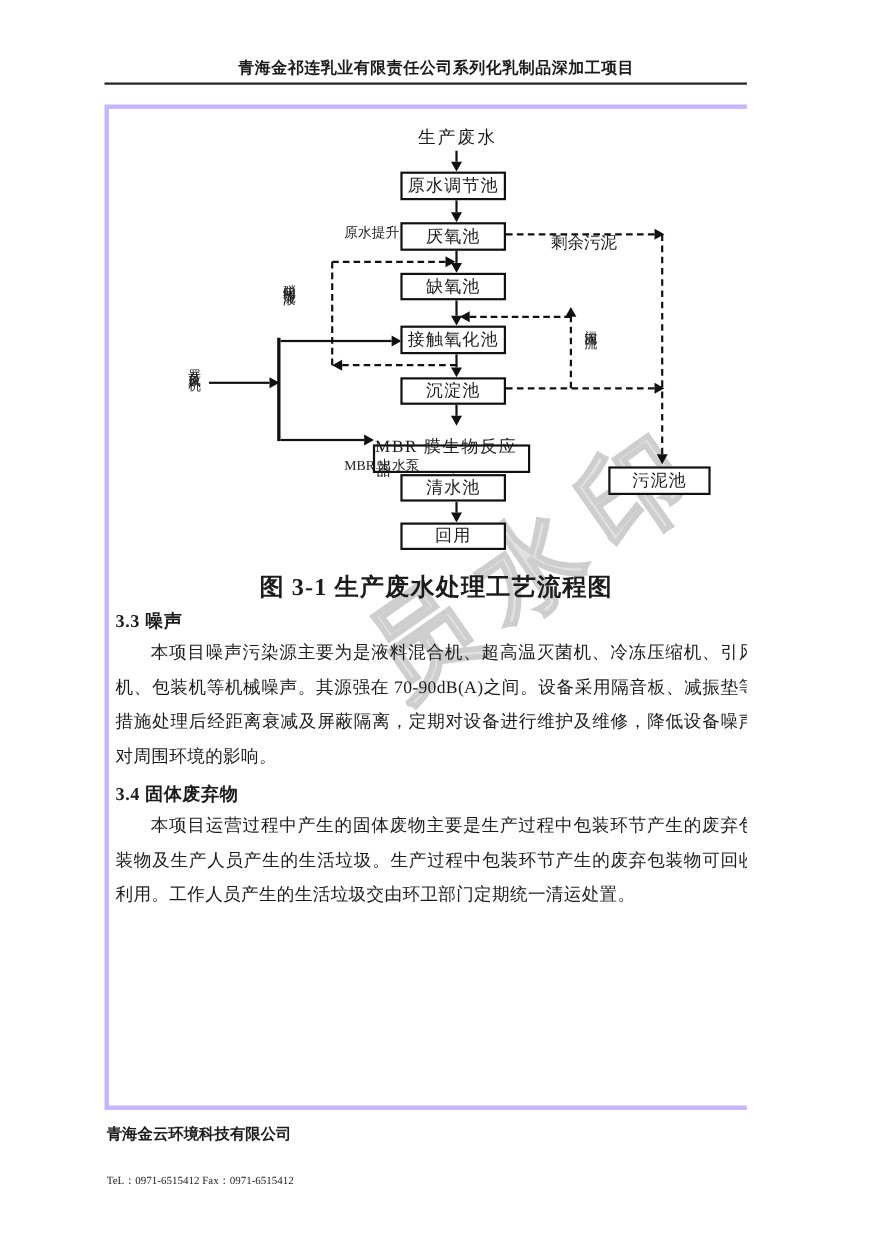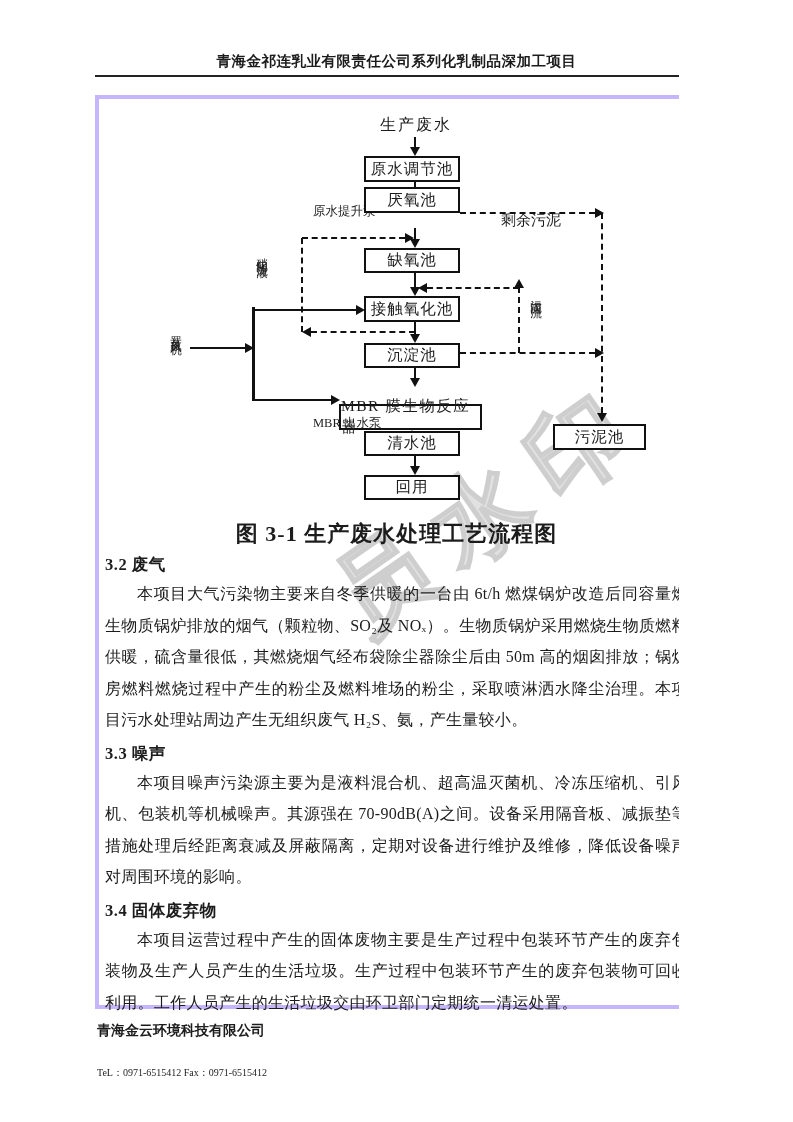--- a/index.html
+++ b/index.html
@@ -67,21 +67,21 @@
 
       <div class="vl" style="left:315px;top:38px;height:10px;"></div>
       <div class="ah d" style="left:311px;top:48px;"></div>
 
       <div class="fbox" style="left:265px;top:57px;width:96px;height:26px;">原水调节池</div>
 
       <div class="vl" style="left:315px;top:83px;height:11px;"></div>
       <div class="ah d" style="left:311px;top:94px;"></div>
       <div class="flabel" style="left:214px;top:104px;width:76px;">原水提升泵</div>
 
-      <div class="fbox" style="left:265px;top:88px;width:96px;height:26px;border-width:2px;">厌氧池</div>
+      <div class="fbox" style="left:265px;top:103px;width:96px;height:26px;border-width:2px;">厌氧池</div>
 
       <div class="vl" style="left:315px;top:129px;height:11px;"></div>
       <div class="ah d" style="left:311px;top:140px;"></div>
 
       <div class="fbox" style="left:265px;top:149px;width:96px;height:25px;">缺氧池</div>
 
       <div class="vl" style="left:315px;top:174px;height:14px;"></div>
       <div class="ah d" style="left:311px;top:188px;"></div>
 
       <div class="fbox" style="left:265px;top:197px;width:96px;height:26px;">接触氧化池</div>
@@ -137,24 +137,20 @@
       <div class="ah r" style="left:257px;top:206px;"></div>
       <div class="hl" style="left:156px;top:300px;width:76px;"></div>
       <div class="ah r" style="left:232px;top:296px;"></div>
       <div class="vlabel" style="left:70px;top:228px;">罗茨鼓风机</div>
 
       <div class="fc-caption">图 3-1  生产废水处理工艺流程图</div>
     </div>
 
     <div class="secs">
       <div>
-        <div class="sec-h">3.2 废气</div>
-        <p class="sec-p">本项目大气污染物主要来自冬季供暖的一台由 6t/h 燃煤锅炉改造后同容量燃生物质锅炉排放的烟气（颗粒物、SO₂及 NOₓ）。生物质锅炉采用燃烧生物质燃料供暖，硫含量很低，其燃烧烟气经布袋除尘器除尘后由 50m 高的烟囱排放；锅炉房燃料燃烧过程中产生的粉尘及燃料堆场的粉尘，采取喷淋洒水降尘治理。本项目污水处理站周边产生无组织废气 H₂S、氨，产生量较小。</p>
-      </div>
-      <div>
         <div class="sec-h">3.3 噪声</div>
         <p class="sec-p">本项目噪声污染源主要为是液料混合机、超高温灭菌机、冷冻压缩机、引风机、包装机等机械噪声。其源强在 70-90dB(A)之间。设备采用隔音板、减振垫等措施处理后经距离衰减及屏蔽隔离，定期对设备进行维护及维修，降低设备噪声对周围环境的影响。</p>
       </div>
       <div>
         <div class="sec-h">3.4 固体废弃物</div>
         <p class="sec-p">本项目运营过程中产生的固体废物主要是生产过程中包装环节产生的废弃包装物及生产人员产生的生活垃圾。生产过程中包装环节产生的废弃包装物可回收利用。工作人员产生的生活垃圾交由环卫部门定期统一清运处置。</p>
       </div>
     </div>
   </div>
 

